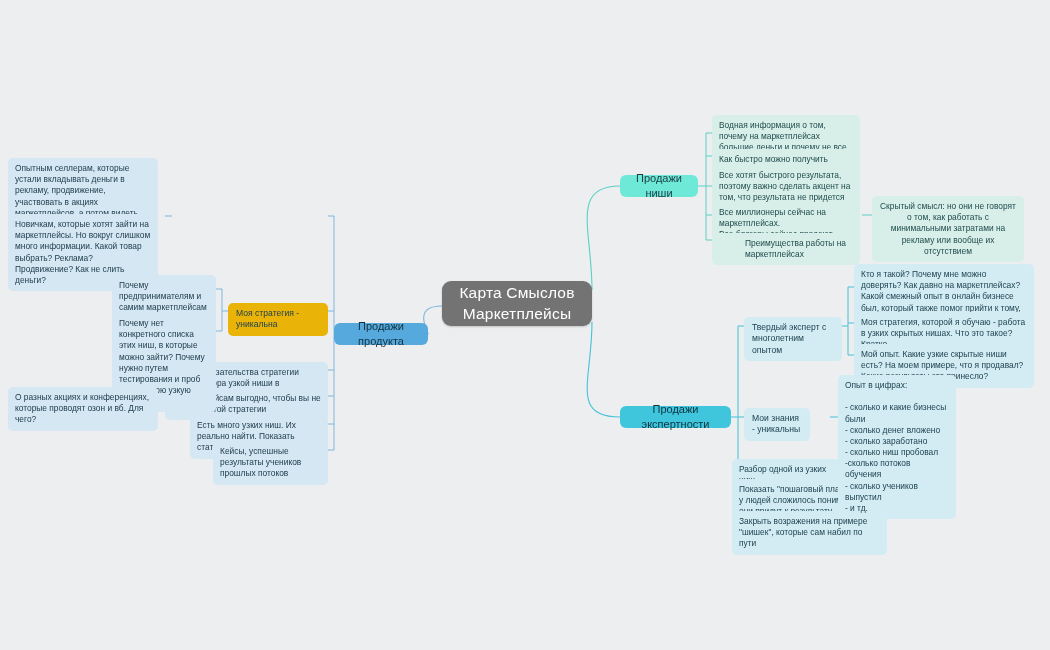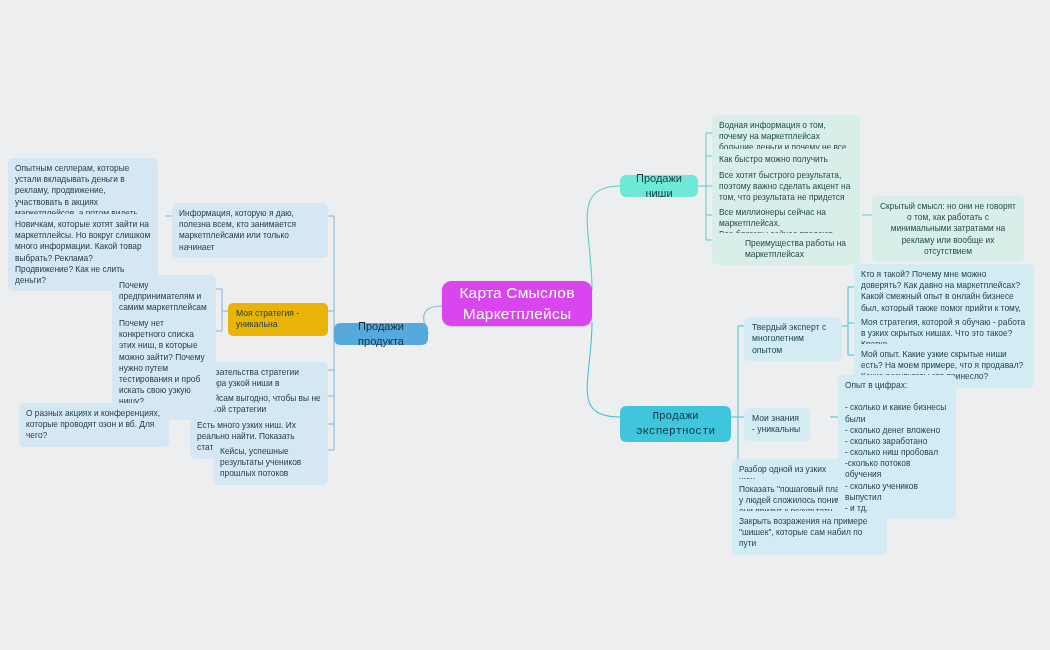--- a/index.html
+++ b/index.html
@@ -16,21 +16,21 @@
   .node{
     position:absolute;
     box-sizing:border-box;
     border-radius:5px;
     line-height:1.33;
     white-space:pre-line;
   }
 
   
   .central{
-    background:#d946ef;
+    background:#737373;
     color:#ffffff;
     font-size:15.5px;
     text-align:center;
     border-radius:9px;
     padding:10px 14px;
     letter-spacing:.2px;
     display:flex;align-items:center;justify-content:center;
     box-shadow:0 1px 2px rgba(0,0,0,.18);
   }
 
@@ -102,56 +102,55 @@
     <path d="M830,417 L838,417" stroke="#45c2d8" stroke-width="1" fill="none"></path>
   </svg>
 
   <div class="node central" style="left:442px;top:281px;width:150px;height:45px;">Карта Смыслов
 Маркетплейсы</div>
 
   <div class="node branch teal" style="left:620px;top:175px;width:78px;height:22px;">Продажи ниши</div>
 
   <div class="node branch blue" style="left:334px;top:323px;width:94px;height:22px;">Продажи продукта</div>
 
-  <div class="node branch cyan" style="left:620px;top:406px;width:111px;height:36px;font-family:Liberation Mono, monospace;">Продажи экспертности</div>
+  <div class="node branch cyan" style="left:620px;top:406px;width:111px;height:22px;">Продажи экспертности</div>
 
   <div class="node leaf tealbg" style="left:712px;top:115px;width:148px;">Водная информация о том, почему на маркетплейсах большие деньги и почему не все селлеры хорошо зарабатывают</div>
 
   <div class="node leaf tealbg" style="left:712px;top:149px;width:148px;">Как быстро можно получить результат?</div>
 
   <div class="node leaf tealbg" style="left:712px;top:165px;width:148px;">Все хотят быстрого результата, поэтому важно сделать акцент на том, что результата не придется ждать годами.</div>
 
   <div class="node leaf tealbg" style="left:712px;top:202px;width:148px;">Все миллионеры сейчас на маркетплейсах.
 Все блогеры сейчас продают обучение по маркетплейсам</div>
 
   <div class="node leaf tealbg" style="left:712px;top:233px;width:148px;padding-left:33px;">Преимущества работы на маркетплейсах</div>
 
   <div class="node leaf tealbg" style="left:872px;top:196px;width:152px;text-align:center;">Скрытый смысл: но они не говорят о том, как работать с минимальными затратами на рекламу или вообще их отсутствием</div>
 
   <div class="node leaf bluebg" style="left:8px;top:158px;width:150px;">Опытным селлерам, которые устали вкладывать деньги в рекламу, продвижение, участвовать в акциях маркетплейсов, а потом видеть как карточка их товара падает на 100-е место. Поэтому находятся в поиске стратегии, которая</div>
 
   <div class="node leaf bluebg" style="left:8px;top:214px;width:150px;">Новичкам, которые хотят зайти на маркетплейсы. Но вокруг слишком много информации. Какой товар выбрать? Реклама? Продвижение? Как не слить деньги?</div>
 
-  <div class="node leaf bluebg" style="left:172px;top:203px;width:156px;">Информация, которую я даю, полезна всем, кто занимается маркетплейсами или только начинает</div>
 
   <div class="node mid bluebg" style="left:228px;top:303px;width:100px;">Моя стратегия - уникальна</div>
 
   <div class="node leaf bluebg" style="left:190px;top:362px;width:138px;">Доказательства стратегии выбора узкой ниши в социальной психологии</div>
 
   <div class="node leaf bluebg" style="left:165px;top:388px;width:163px;">Маркетплейсам выгодно, чтобы вы не знали об этой стратегии</div>
 
   <div class="node leaf bluebg" style="left:190px;top:415px;width:138px;">Есть много узких ниш. Их реально найти. Показать статистику</div>
 
   <div class="node leaf bluebg" style="left:213px;top:441px;width:115px;">Кейсы, успешные результаты учеников прошлых потоков</div>
 
   <div class="node leaf bluebg" style="left:112px;top:275px;width:104px;">Почему предпринимателям и самим маркетплейсам выгодно, чтобы эту стратегию не знал никто?</div>
 
   <div class="node leaf bluebg" style="left:112px;top:313px;width:104px;">Почему нет конкретного списка этих ниш, в которые можно зайти? Почему нужно путем тестирования и проб искать свою узкую нишу?</div>
 
-  <div class="node leaf bluebg" style="left:19px;top:387px;width:150px;margin-top:16px;">О разных акциях и конференциях, которые проводят озон и вб. Для чего?</div>
+  <div class="node leaf bluebg" style="left:8px;top:387px;width:150px;">О разных акциях и конференциях, которые проводят озон и вб. Для чего?</div>
 
   <div class="node mid cyanbg" style="left:744px;top:317px;width:98px;">Твердый эксперт с многолетним опытом</div>
 
   <div class="node mid cyanbg" style="left:744px;top:408px;width:66px;">Мои знания - уникальны</div>
 
   <div class="node leaf cyanbg" style="left:732px;top:459px;width:110px;">Разбор одной из узких ниш</div>
 
   <div class="node leaf cyanbg" style="left:732px;top:479px;width:155px;">Показать "пошаговый план", чтобы у людей сложилось понимание, как они придут к результату</div>
 
   <div class="node leaf cyanbg" style="left:732px;top:511px;width:155px;">Закрыть возражения на примере "шишек", которые сам набил по пути</div>

